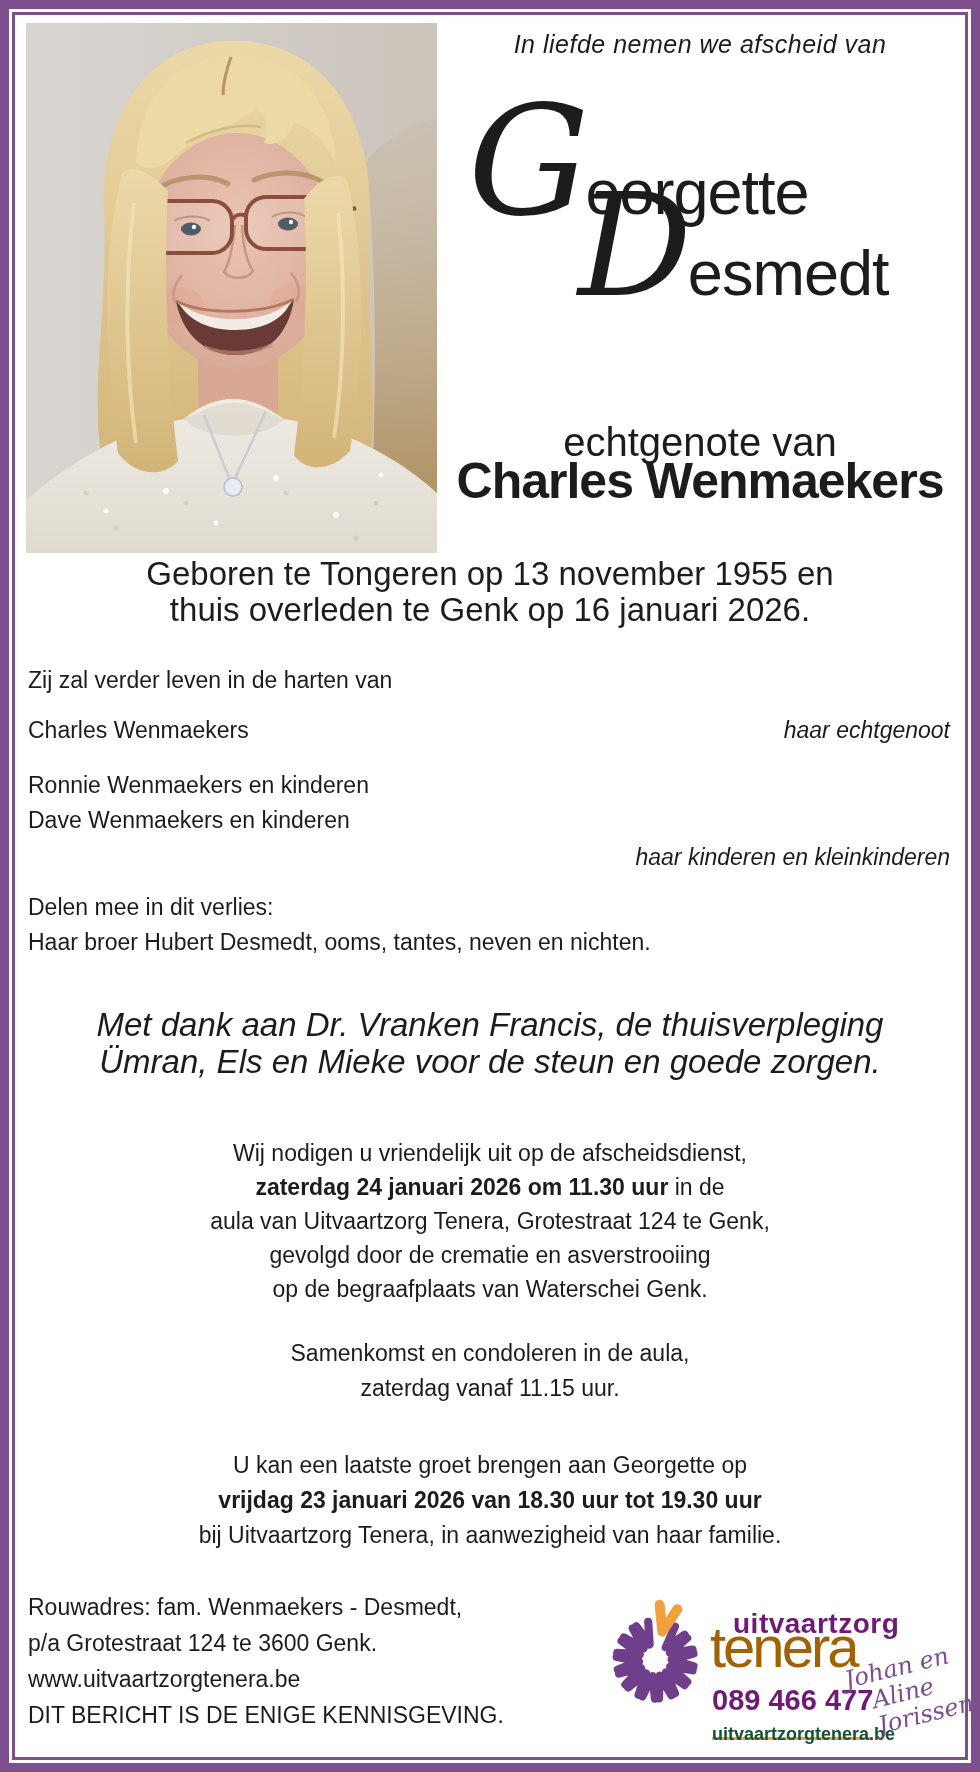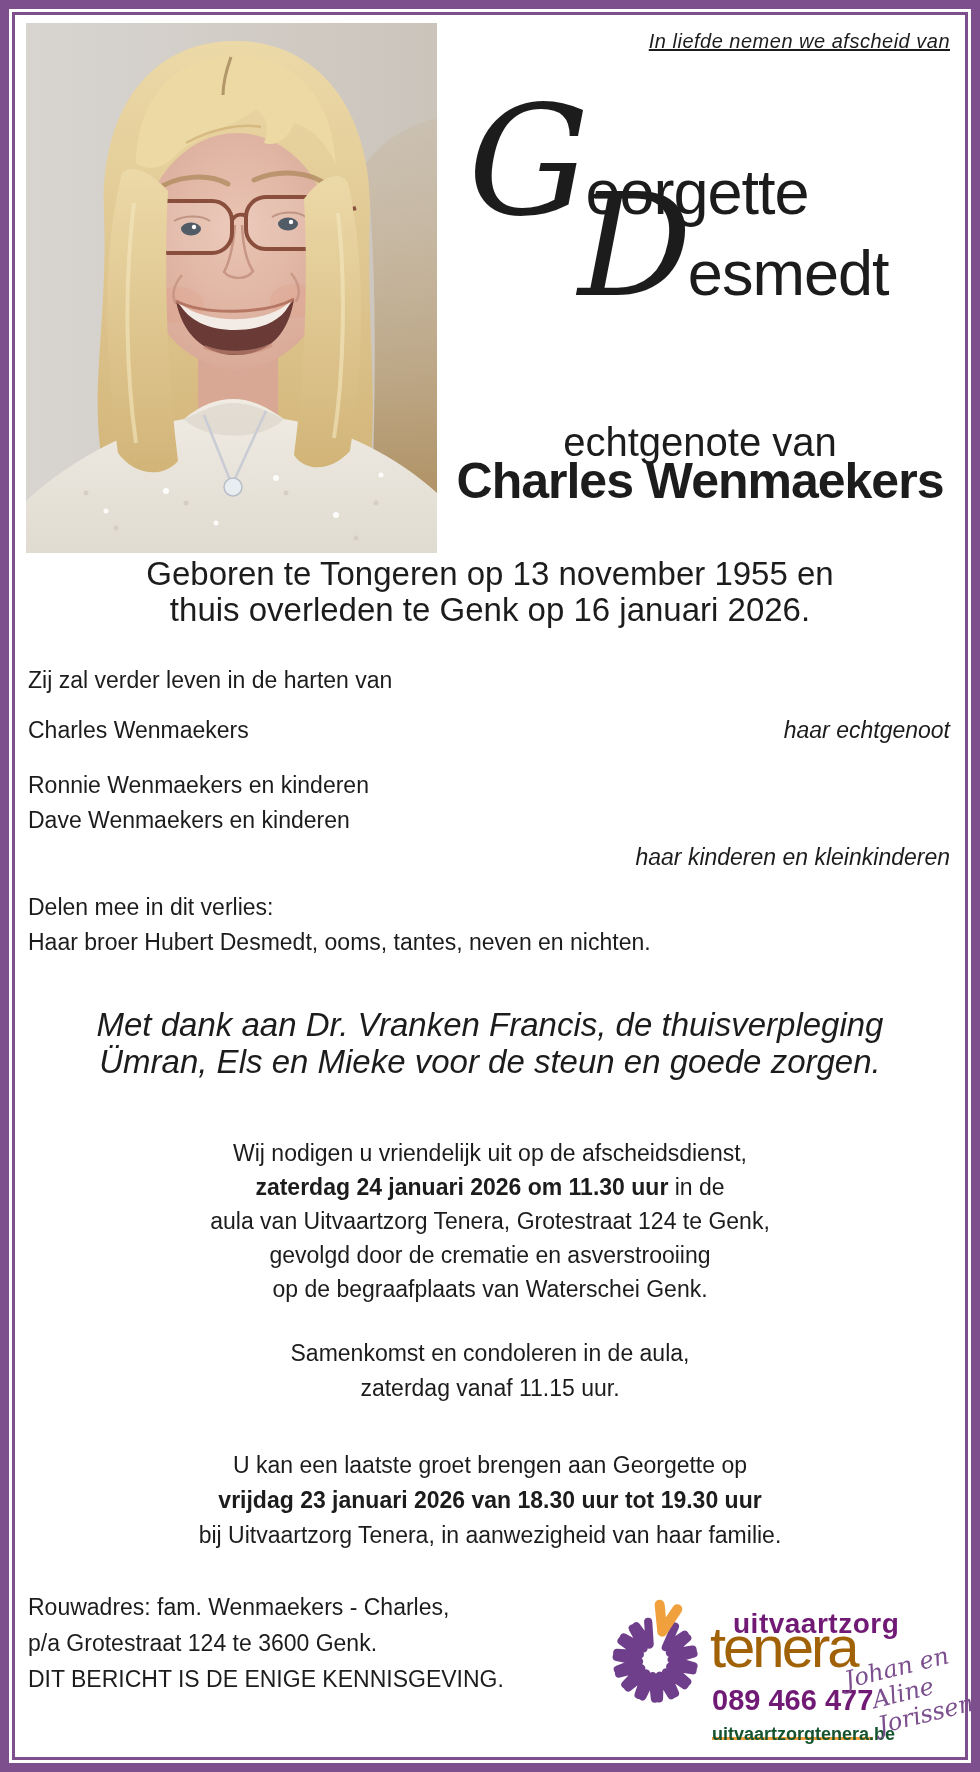--- a/index.html
+++ b/index.html
@@ -16,21 +16,21 @@
   .leftcol{left:28px;right:30px;text-align:left;}
   .rightline{left:28px;right:30px;text-align:right;}
 
   .body-text{font-size:23px;line-height:35px;}
   .italic{font-style:italic;}
   .bold{font-weight:700;}
 
   .photo{left:26px;top:23px;width:411px;height:530px;overflow:hidden;}
   .photo svg{display:block;width:411px;height:530px;}
 
-  .opening{left:450px;top:30px;width:500px;text-align:right;font-size:20px;font-style:italic;letter-spacing:.5px;text-decoration:underline;}
+  .opening{left:450px;top:30px;width:500px;text-align:center;font-size:25px;font-style:italic;letter-spacing:.5px;}
 
   .name{display:flex;align-items:baseline;white-space:nowrap;}
   .name .initial{
     font-family:"DejaVu Serif", serif;font-style:italic;font-weight:400;
     font-size:152px;line-height:100px;letter-spacing:-4px;
   }
   .name .rest{font-size:63px;line-height:63px;letter-spacing:-1px;}
   .name-first{left:468px;top:112px;}
   .name-last{left:578px;top:196px;}
   .name-last .initial{font-size:142px;}
@@ -207,22 +207,23 @@
   <div>zaterdag vanaf 11.15 uur.</div>
 </div>
 
 <div class="abs center body-text greeting">
   <div>U kan een laatste groet brengen aan Georgette op</div>
   <div class="bold">vrijdag 23 januari 2026 van 18.30 uur tot 19.30 uur</div>
   <div>bij Uitvaartzorg Tenera, in aanwezigheid van haar familie.</div>
 </div>
 
 <div class="abs body-text footer-text">
-  <div>Rouwadres: fam. Wenmaekers - Charles,</div>
+  <div>Rouwadres: fam. Wenmaekers - Desmedt,</div>
   <div>p/a Grotestraat 124 te 3600 Genk.</div>
+  <div>www.uitvaartzorgtenera.be</div>
   <div>DIT BERICHT IS DE ENIGE KENNISGEVING.</div>
 </div>
 
 <div class="abs logo">
   <svg class="burst" viewBox="0 0 110 120" xmlns="http://www.w3.org/2000/svg">
     <defs>
       <path id="petal" d="M -7 -42 L 0 -18 L 7 -42" fill="none" stroke="#6f3f8c" stroke-width="9" stroke-linecap="round" stroke-linejoin="round"></path>
     </defs>
     <g transform="translate(52,72)">
       <use href="#petal" transform="rotate(40)"></use>

